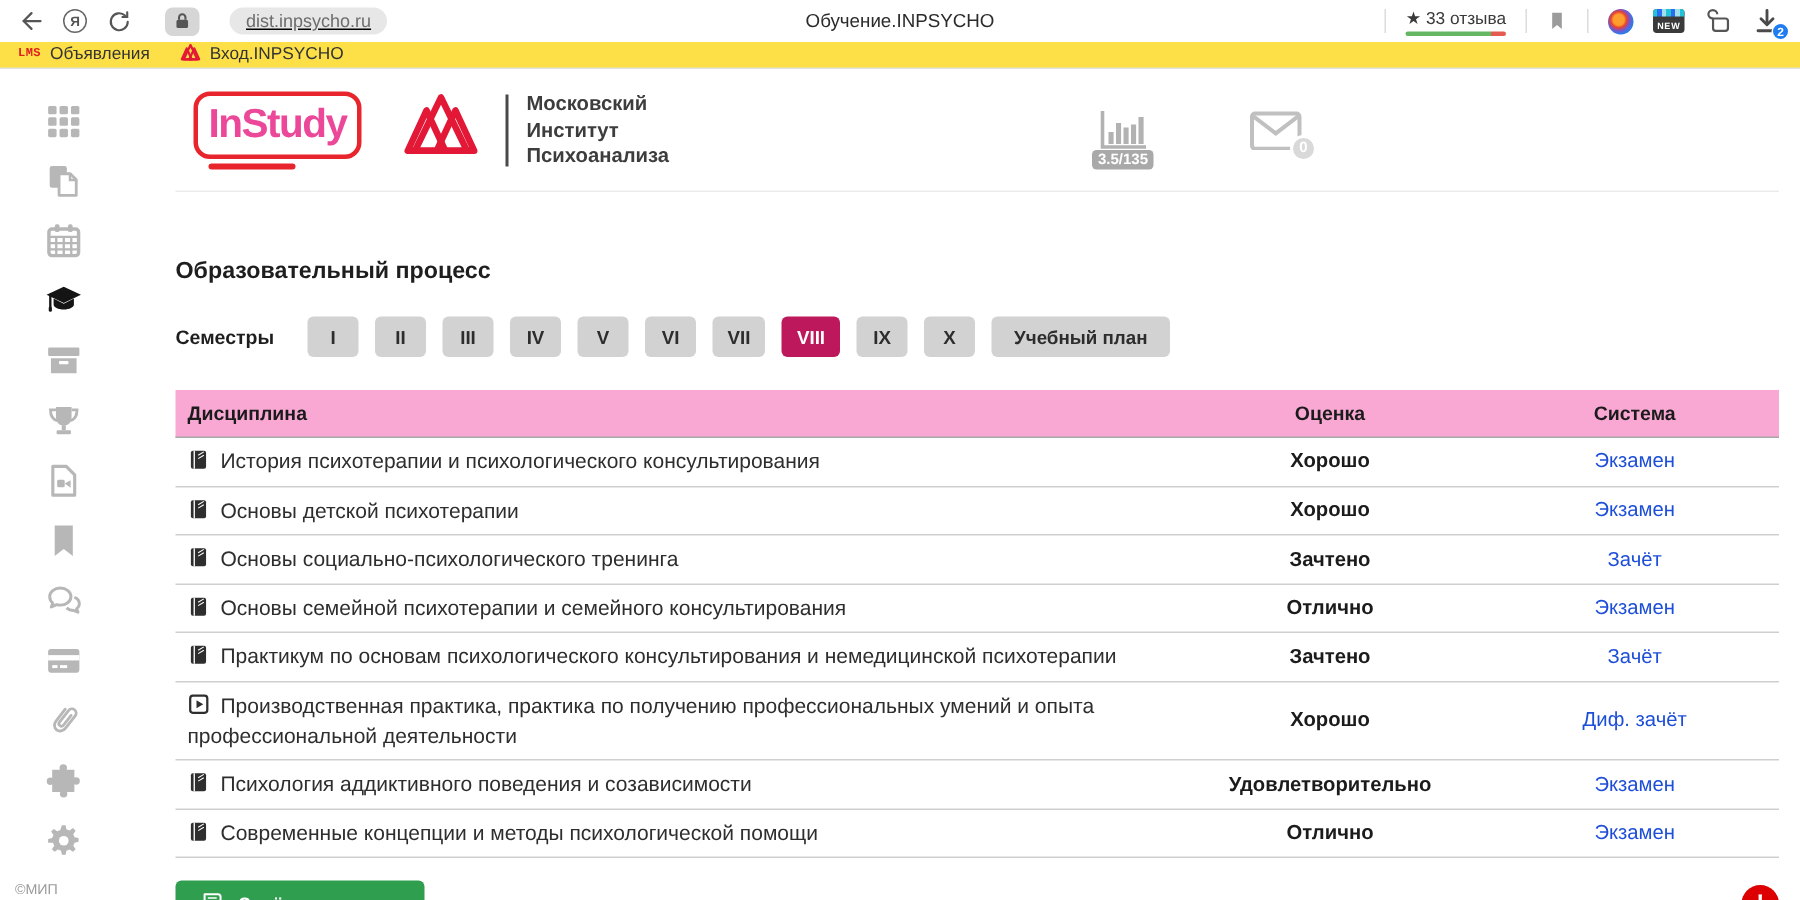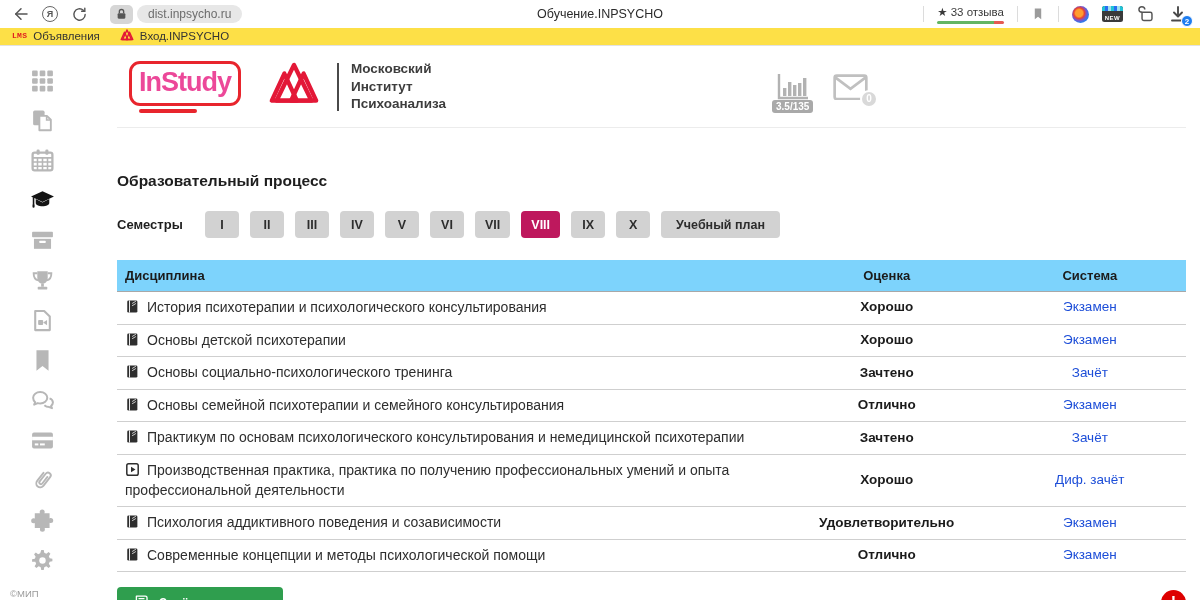--- a/index.html
+++ b/index.html
@@ -2,21 +2,21 @@
 <html><head>
 <meta charset="utf-8">
 <style>
   * { margin:0; padding:0; box-sizing:border-box; }
   html,body { width:1200px; height:600px; background:#fff; font-family:"Liberation Sans", sans-serif; overflow:hidden; }
 
   
   .chrome { height:28px; display:flex; align-items:center; gap:12px; padding:0 12px; position:relative; background:#fff; }
   .nav-ico { width:18px; height:18px; display:flex; align-items:center; justify-content:center; color:#555; cursor:pointer; }
   .ya-circle { width:16px; height:16px; border:1.6px solid #666; border-radius:50%; font-size:9px; font-weight:bold; color:#555; display:flex; align-items:center; justify-content:center; cursor:pointer; }
-  .addr { display:flex; align-items:center; gap:4px; margin-left:10px; }
+  .addr { display:flex; align-items:center; gap:20px; margin-left:10px;text-decoration:underline; }
   .lock-badge { width:23px; height:19px; background:#d6d6d6; border-radius:5px; display:flex; align-items:center; justify-content:center; cursor:pointer; }
   .url-pill { background:#e7e7e7; border-radius:10px; padding:2px 11px; font-size:12px; color:#6d6d6d; cursor:pointer; }
   .page-title { position:absolute; left:50%; top:50%; transform:translate(-50%,-50%); font-size:12.5px; color:#2b2b2b; }
   .chrome-right { margin-left:auto; display:flex; align-items:center; gap:13px; }
   .vdiv { width:1px; height:16px; background:#dcdcdc; }
   .reviews { display:flex; flex-direction:column; gap:2px; cursor:pointer; }
   .reviews-top { font-size:11.5px; color:#3a3a3a; white-space:nowrap; }
   .reviews-bar { height:3px; border-radius:2px; background:linear-gradient(to right,#63b663 0 85%,#e45b52 85% 100%); }
   .flag-ico { width:14px; height:16px; color:#9b9b9b; cursor:pointer; }
   .color-circle { width:17px; height:17px; border-radius:50%; cursor:pointer;
@@ -46,39 +46,39 @@
   .content { flex:1; padding:0 14px 0 32px; position:relative; }
 
   
   .page-header { display:flex; align-items:center; height:82px; border-bottom:1px solid #ececec; }
   .instudy { position:relative; font-size:27px; font-weight:800; color:#ec4899; letter-spacing:-1px; padding:6px 10px 8px; margin:0 14px 6px 12px; }
   .instudy::before { content:""; position:absolute; inset:0; border:3.5px solid #e8252d; border-radius:11px; }
   .instudy::after { content:""; position:absolute; left:10px; bottom:-7px; width:52%; height:4px; background:#e8252d; border-radius:2px; }
   .mip-logo { width:54px; height:50px; margin:0 12px; }
   .inst-divider { width:2px; height:48px; background:#4a4a4a; margin:0 12px 0 4px; }
   .inst-name { font-weight:bold; font-size:13.5px; color:#3d3d3d; line-height:1.3; }
-  .header-icons { margin-left:auto; margin-right:318px; display:flex; gap:22px; align-items:flex-start; }
+  .header-icons { margin-left:auto; margin-right:318px; display:flex; gap:66px; align-items:flex-start; }
   .stat-wrap { position:relative; width:36px; height:30px; color:#b2b2b2; cursor:pointer; }
   .stat-badge { position:absolute; left:-3px; top:28px; background:#a9a9a9; color:#fff; font-size:10px; font-weight:bold; padding:1px 4px; border-radius:3px; white-space:nowrap; }
   .mail-wrap { position:relative; width:35px; height:27px; color:#c0c0c0; cursor:pointer; margin-top:2px; }
   .mail-badge { position:absolute; right:-10px; bottom:-7px; width:18px; height:18px; border-radius:50%; background:#d9d9d9; color:#fff; font-size:10px; font-weight:bold; display:flex; align-items:center; justify-content:center; border:2px solid #fff; }
 
   
   .heading { margin-top:44px; font-size:15.5px; font-weight:bold; color:#1e1e1e; }
   .semesters { display:flex; align-items:center; margin-top:21px; }
   .sem-label { font-size:13px; font-weight:bold; color:#1e1e1e; width:88px; flex:none; }
   .sem-group { display:flex; gap:11px; }
   .sem-btn { min-width:34px; height:27px; background:#d2d2d2; border:none; border-radius:4px; font-family:inherit; font-weight:bold; font-size:12.5px; color:#2d2d2d; display:flex; align-items:center; justify-content:center; padding:0 10px; cursor:pointer; }
   .sem-btn.active { background:#be185d; color:#fff; }
   .plan-btn { margin-left:11px; padding:0 15px; }
 
   
   table { margin-top:22px; width:100%; border-collapse:collapse; }
   col.c1{width:62%} col.c2{width:20%} col.c3{width:18%}
-  thead th { background:#7dd3fc; font-size:13px; font-weight:bold; color:#1b1b1b; text-align:left; padding:8px 8px; border-bottom:1px solid #a8a8a8; }
+  thead th { background:#f9a8d4; font-size:13px; font-weight:bold; color:#1b1b1b; text-align:left; padding:8px 8px; border-bottom:1px solid #a8a8a8; }
   thead th.center { text-align:center;margin-top:16px; }
   tbody td { font-size:14px; color:#2e2e2e; padding:6px 8px; border-bottom:1px solid #cfcfcf; line-height:1.4; }
   td.center { text-align:center; }
   td.grade { font-weight:bold; color:#1b1b1b; font-size:13.5px; }
   td.system { color:#1d4ed8; font-size:13.5px; }
   .row-icon { display:inline-block; width:15px; height:15px; vertical-align:-2px; margin-right:7px; color:#2e2e2e; }
   .row-icon svg { width:100%; height:100%; }
 
   
   .bottom-row { display:flex; justify-content:space-between; align-items:center; margin-top:15px; }

